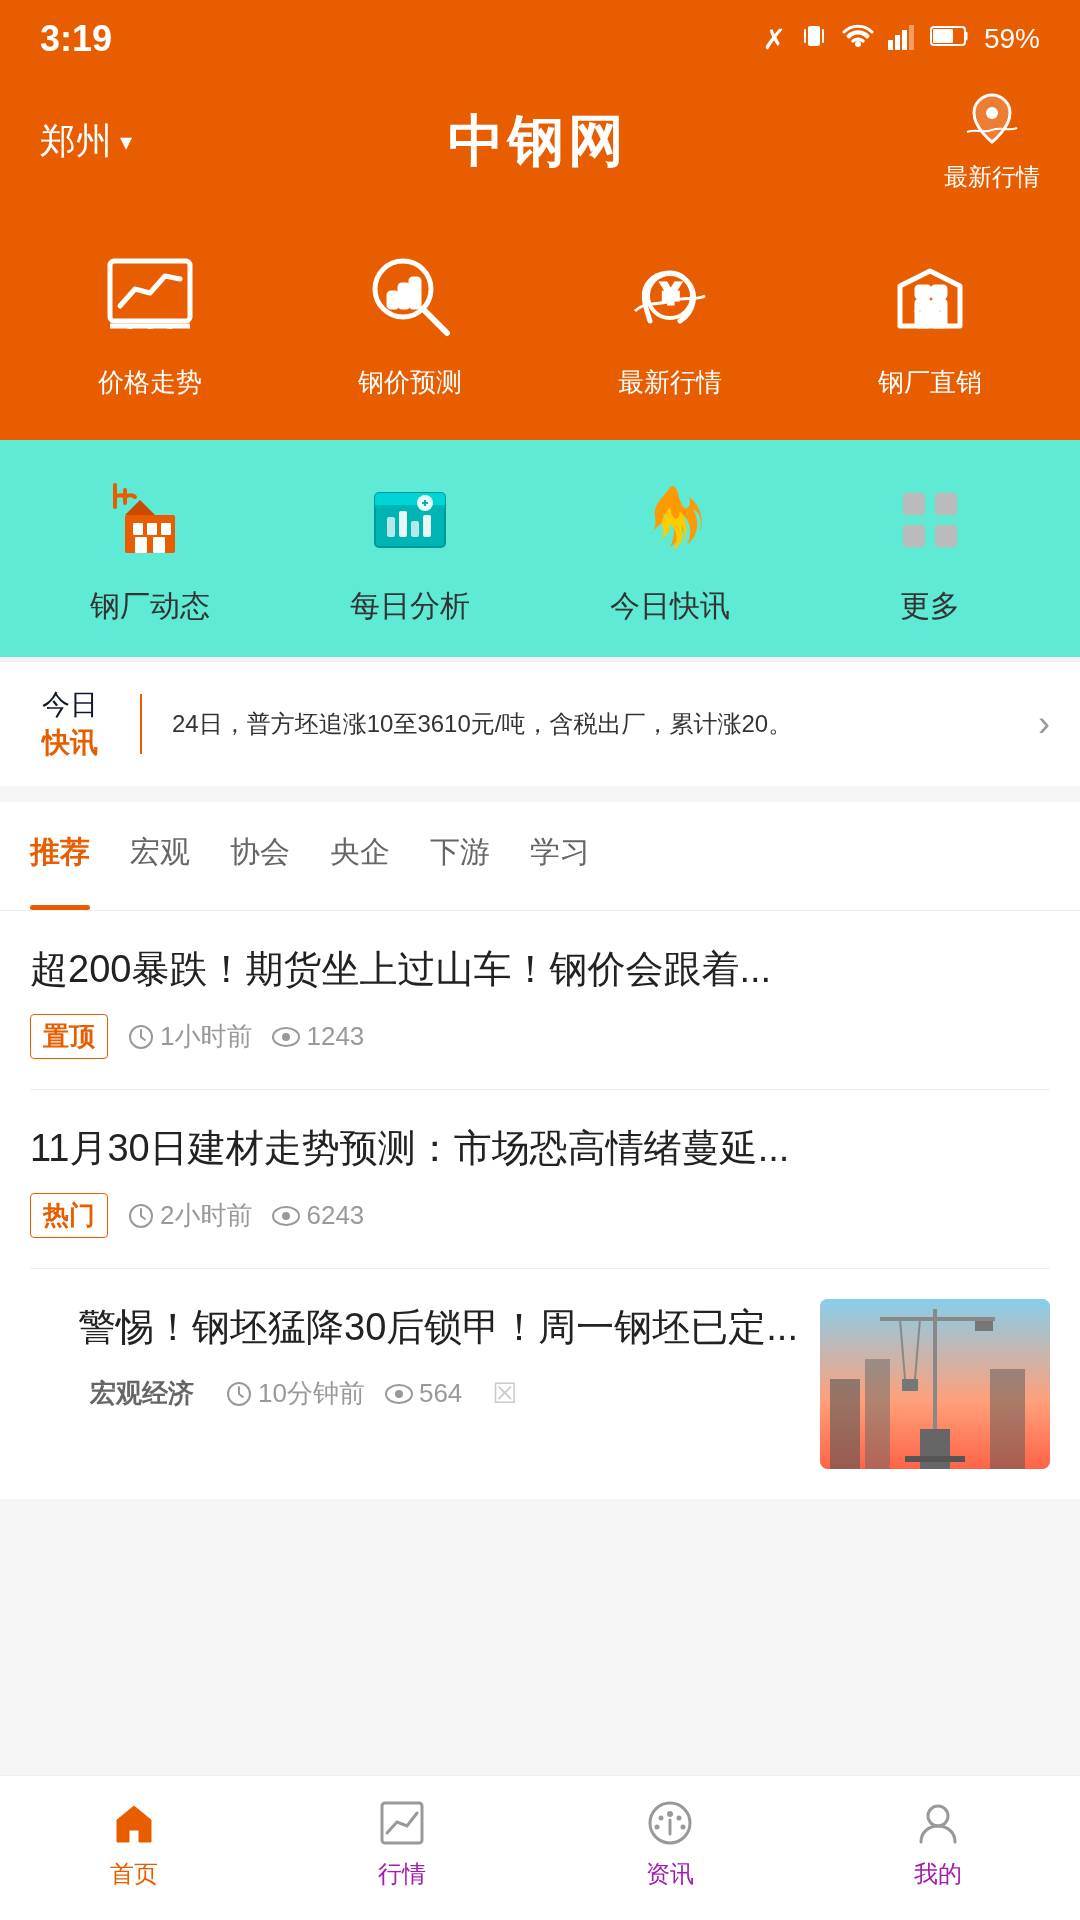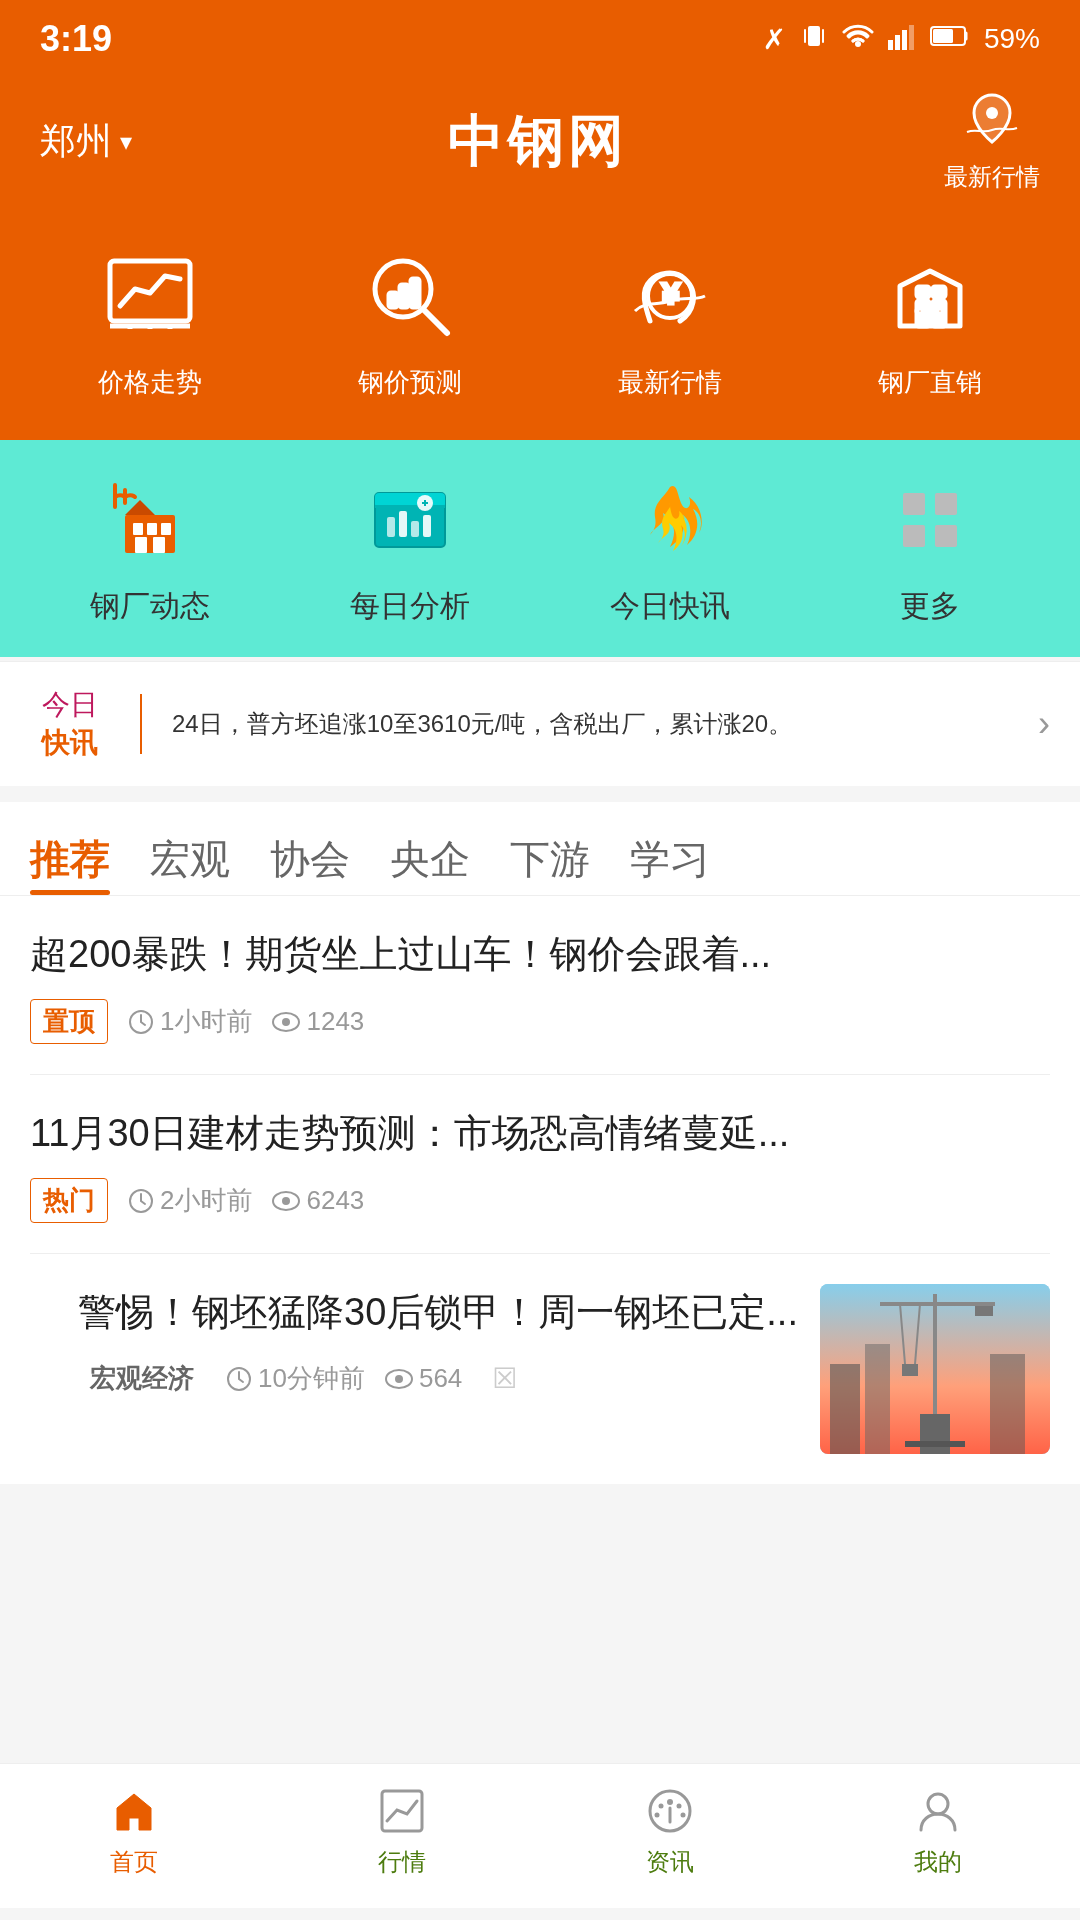--- a/index.html
+++ b/index.html
@@ -145,21 +145,21 @@
       padding: 24px 30px;
       gap: 20px;
     }
     .ticker-label {
       display: flex;
       flex-direction: column;
       align-items: center;
       min-width: 80px;
     }
     .ticker-label-today {
-      color: #be185d;
+      color: #0f172a;
       font-size: 28px;
     }
     .ticker-label-name {
       color: #e85d00;
       font-size: 28px;
       font-weight: bold;
     }
     .ticker-divider {
       width: 2px;
       height: 60px;
@@ -180,22 +180,22 @@
     
     .category-tabs {
       background: white;
       display: flex;
       padding: 30px 30px 0 30px;
       gap: 40px;
       margin-top: 16px;
       border-bottom: 1px solid #eee;
     }
     .cat-tab {
-      padding-bottom: 8px;
-      font-size: 40px;
+      padding-bottom: 37px;
+      font-size: 30px;
       color: #666;
       cursor: pointer;
       position: relative;
     }
     .cat-tab.active {
       color: #e85d00;
       font-weight: bold;
     }
     .cat-tab.active::after {
       content: '';
@@ -288,21 +288,21 @@
     }
     .close-icon-small {
       color: #ccc;
       font-size: 28px;
       margin-left: 10px;
     }
 
     
     .bottom-nav {
       position: fixed;
-      bottom: 12px;
+      bottom: 0;
       left: 0;
       width: 1080px;
       background: white;
       border-top: 1px solid #eee;
       display: flex;
       justify-content: space-around;
       padding: 20px 8px 30px 0;
     }
     .bottom-nav-item {
       display: flex;
@@ -314,21 +314,21 @@
     }
     .bottom-nav-icon {
       width: 54px;
       height: 54px;
       display: flex;
       align-items: center;
       justify-content: center;
     }
     .bottom-nav-label {
       font-size: 24px;
-      color: #4d7c0f;
+      color: #a21caf;
     }
     .bottom-nav-item.active .bottom-nav-label {
       color: #e85d00;
     }
     .bottom-nav-item.active .bottom-nav-icon svg {
       stroke: #e85d00;
       fill: #e85d00;
     }
 
     .spacer-bottom {

